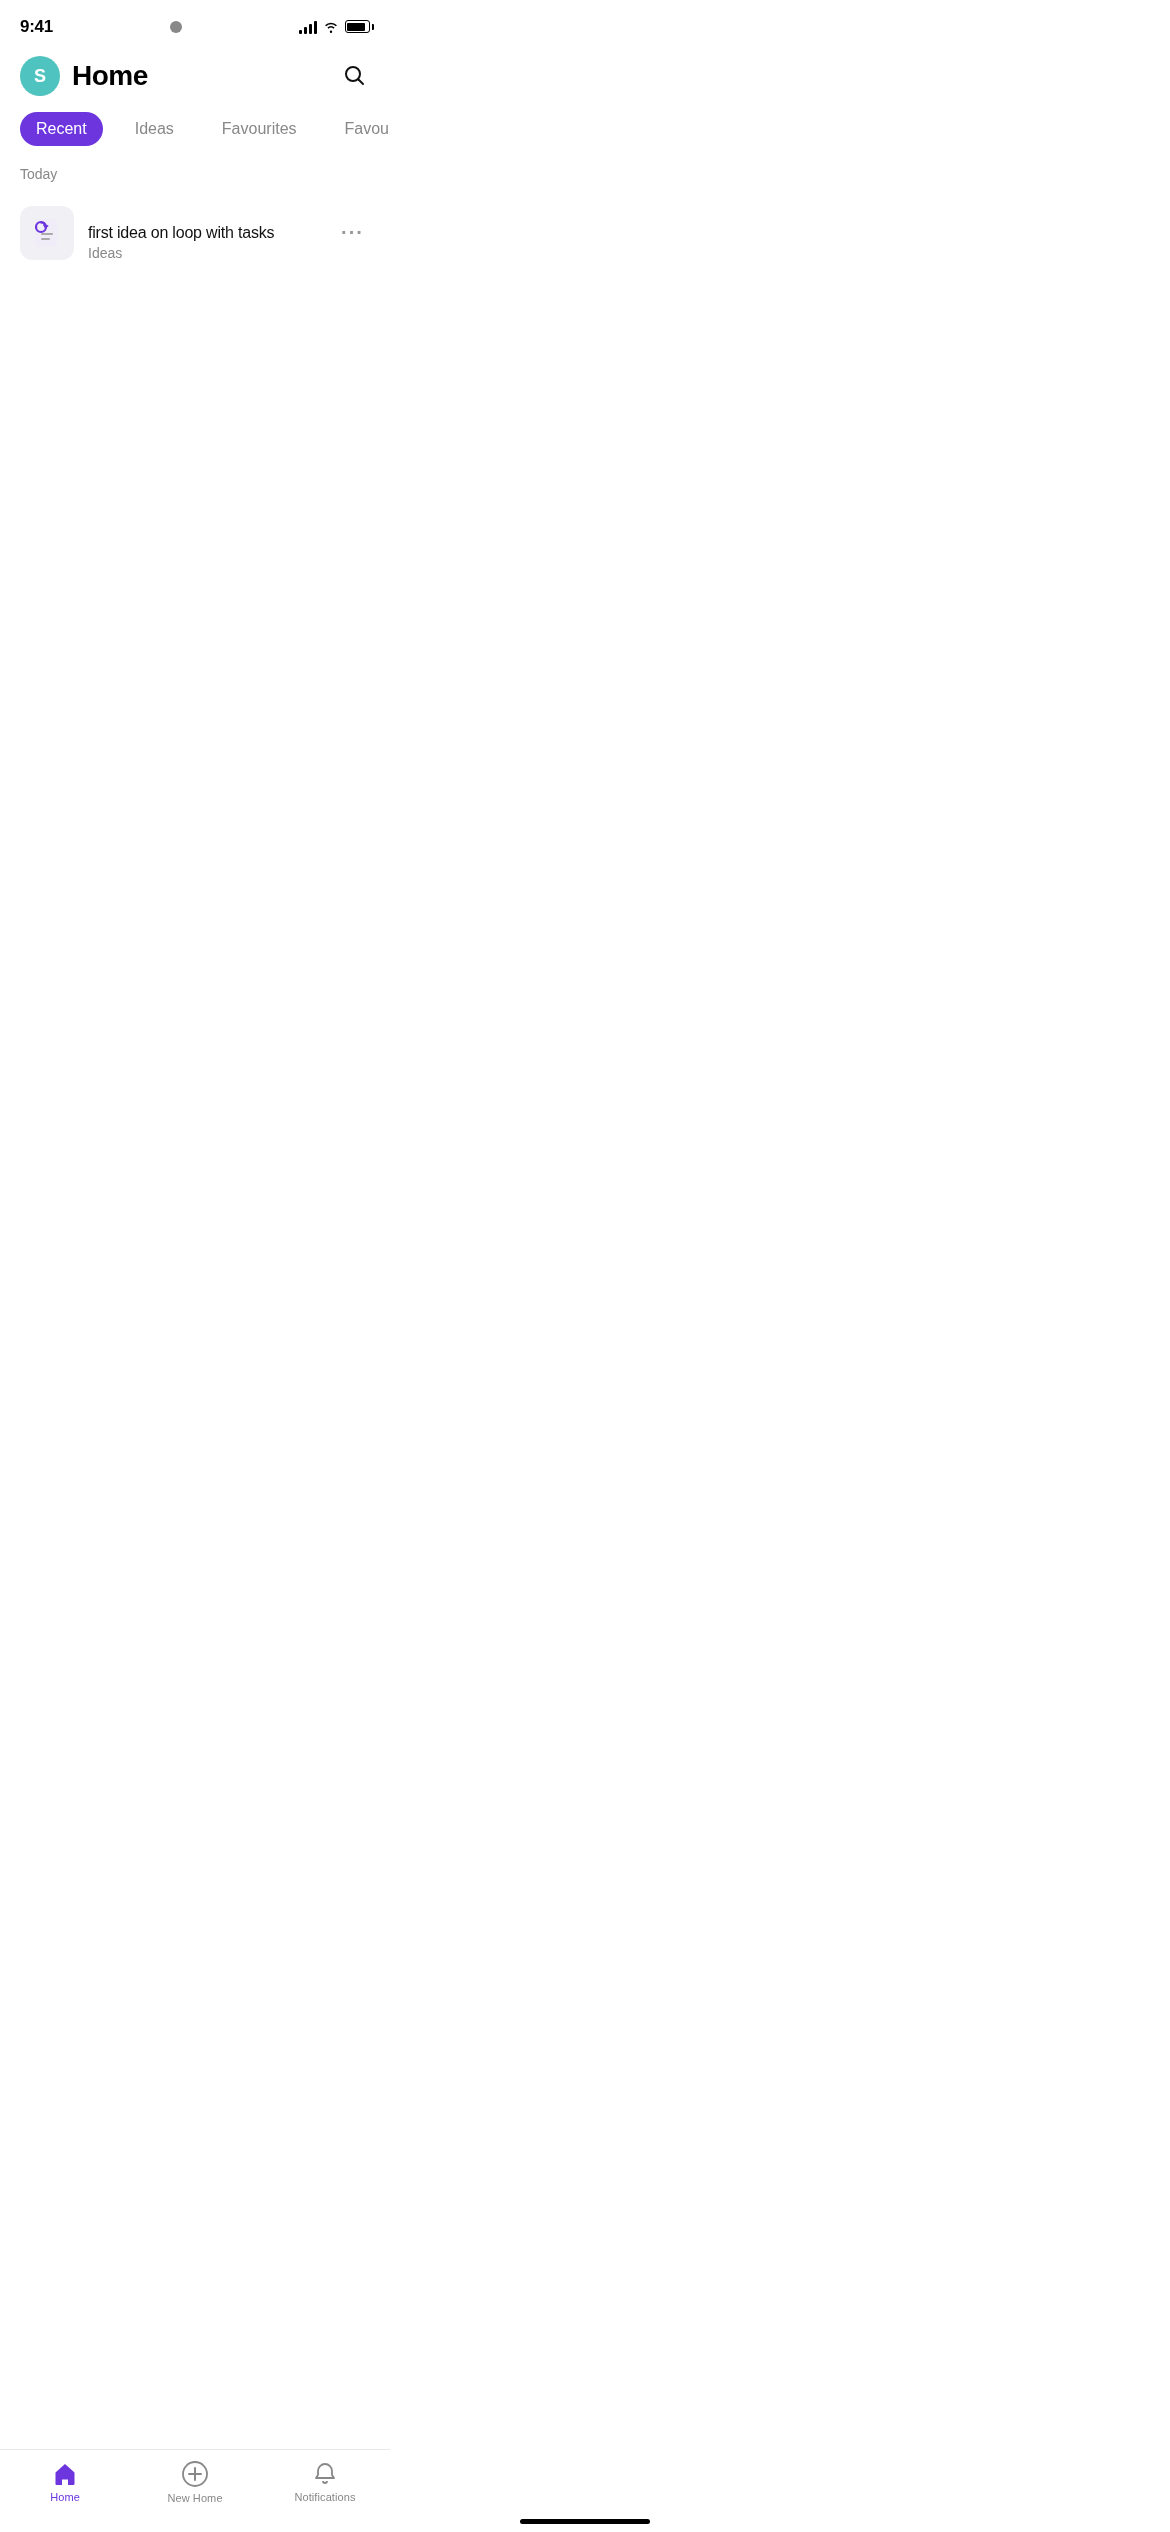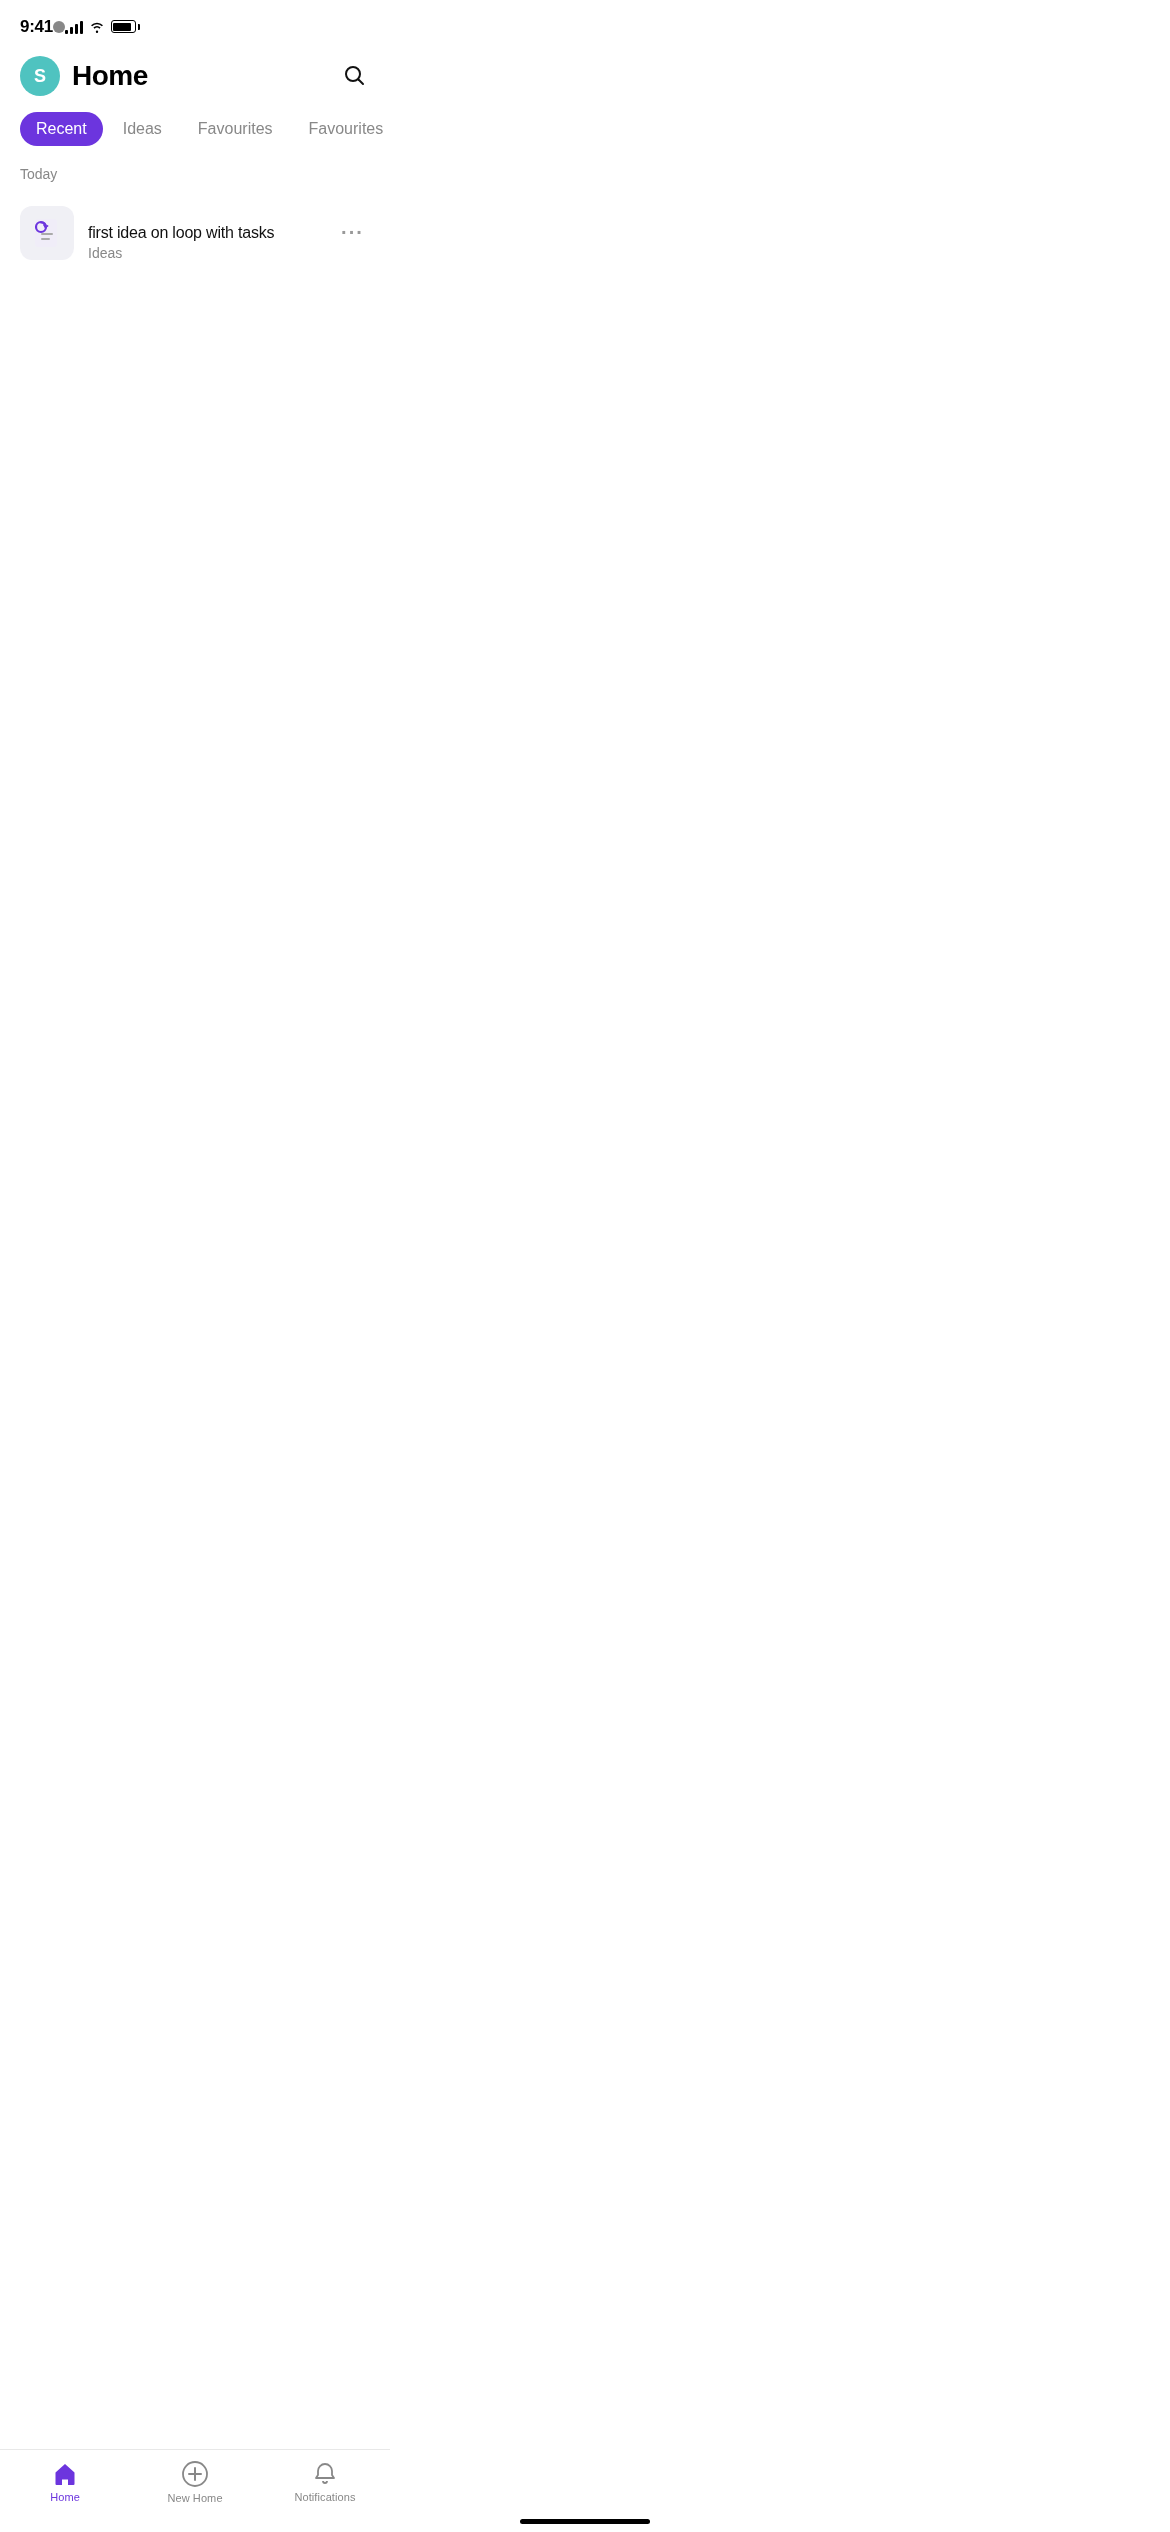--- a/index.html
+++ b/index.html
@@ -15,20 +15,21 @@
       min-height: 844px;
       background: #ffffff;
       font-family: -apple-system, BlinkMacSystemFont, 'SF Pro Display', 'SF Pro Text', 'Helvetica Neue', sans-serif;
       overflow-x: hidden;
       position: relative;
     }
 
     
     .status-bar {
       display: flex;
+      justify-content: space-between;
       align-items: center;
       padding: 11px 20px 6px 20px;
       height: 48px;
     }
 
     .status-time {
       font-size: 17px;
       font-weight: 600;
       color: #000;
       letter-spacing: -0.3px;
@@ -134,21 +135,21 @@
       border: none;
       cursor: pointer;
       padding: 4px;
     }
 
     
     .tabs {
       display: flex;
       align-items: center;
       padding: 0 20px;
-      gap: 4px;
+      gap: 16px;
       margin-bottom: 20px;
     }
 
     .tab {
       padding: 8px 16px;
       border-radius: 20px;
       font-size: 16px;
       font-weight: 500;
       border: none;
       background: none;

